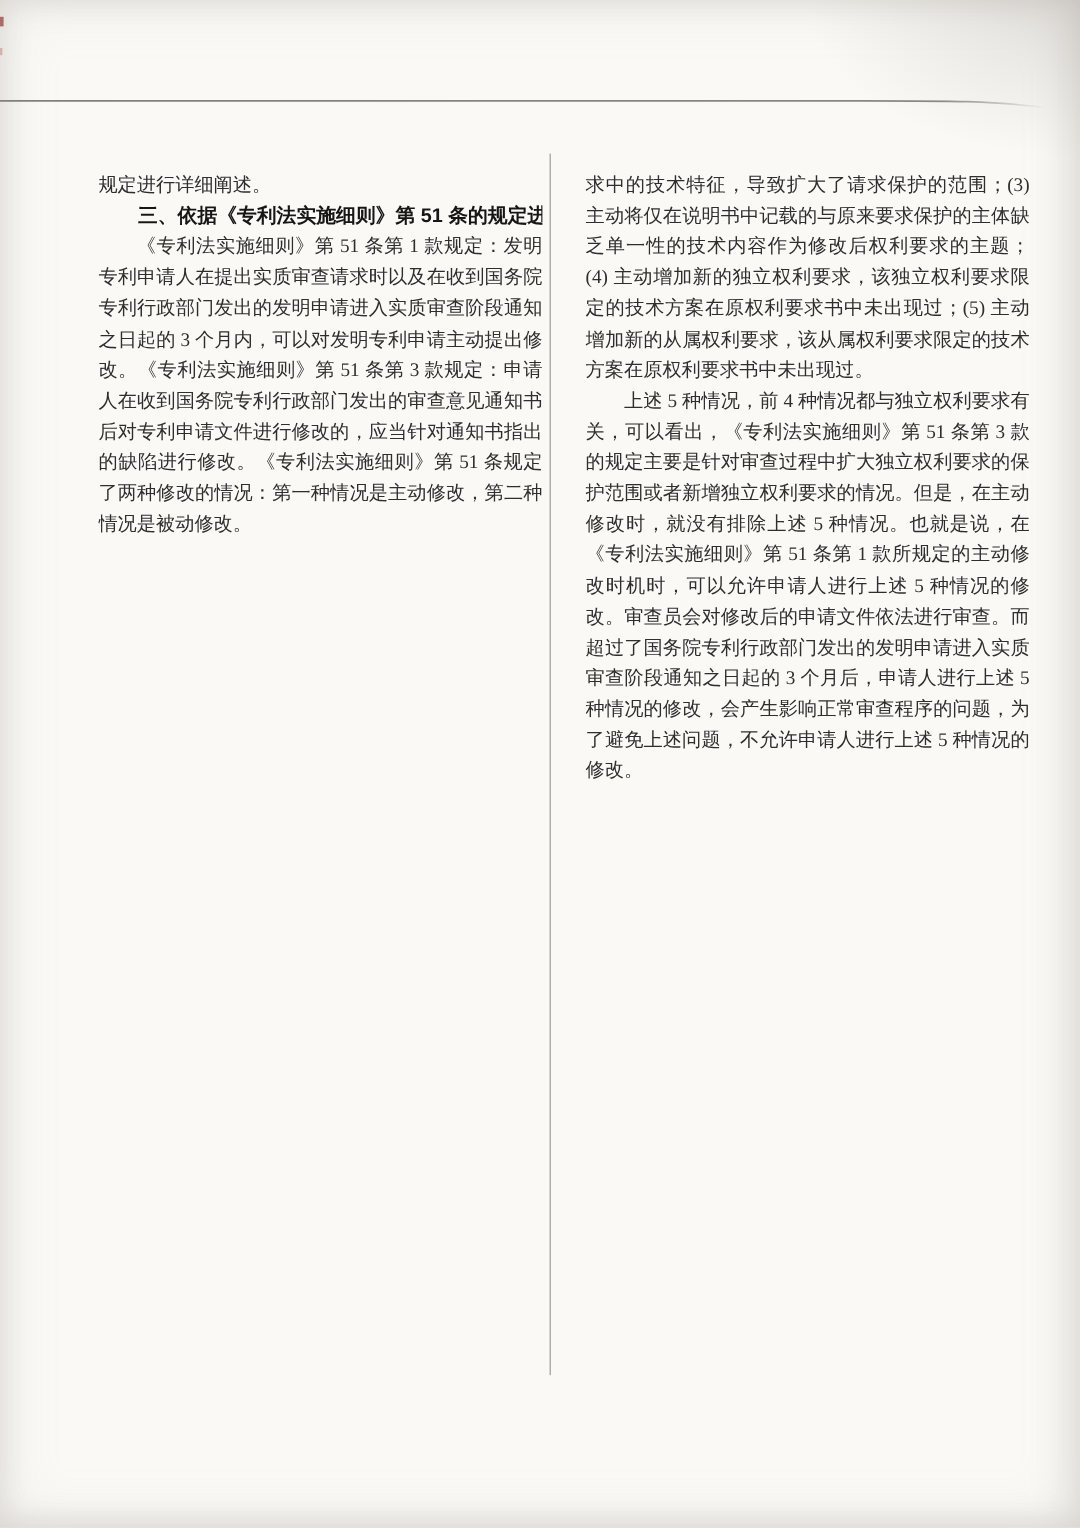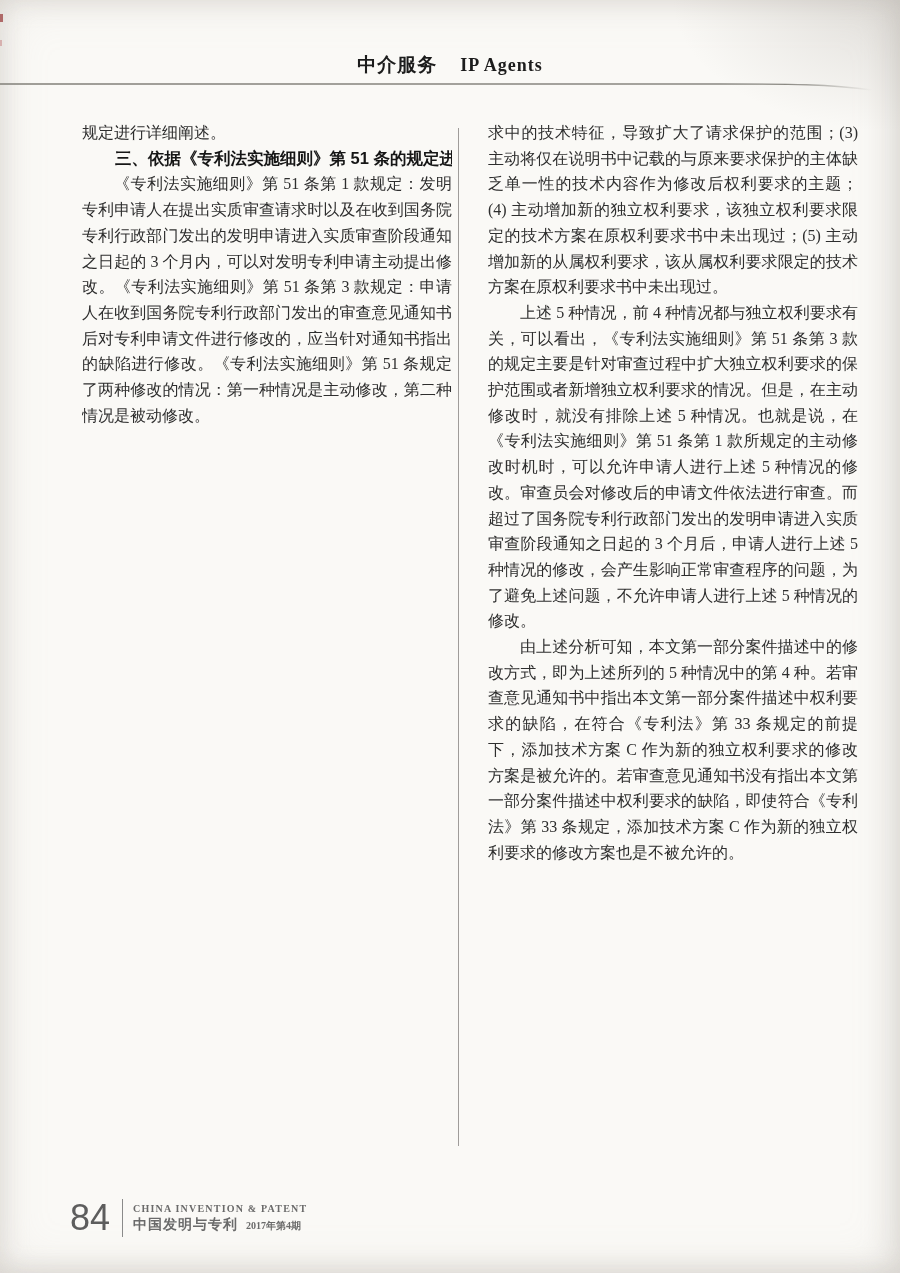--- a/index.html
+++ b/index.html
@@ -20,21 +20,21 @@
   
   .header-title{
     position:absolute;top:52px;left:0;width:900px;text-align:center;
     color:#1c1c1c;letter-spacing:1px;white-space:nowrap;
   }
   .header-title .cn{font-weight:bold;font-size:19px;font-family:"Liberation Sans","DejaVu Sans",sans-serif;}
   .header-title .en{font-weight:bold;font-size:18px;margin-left:18px;font-family:"Liberation Serif",serif;}
   .header-rule{position:absolute;top:70px;left:0;width:900px;height:30px;pointer-events:none;}
   
   .col{
-    position:absolute;top:120px;width:370px;height:1046px;overflow:hidden;
+    position:absolute;top:142px;width:370px;height:1046px;overflow:hidden;
     font-size:16px;line-height:25.7px;color:#2e2e2e;
     text-align:justify;
   }
   .col-left{left:82px;}
   .col-right{left:488px;}
   .col p{margin:0;text-indent:2em;}
   .col p.no-indent{text-indent:0;}
   .col-right p:first-child{text-indent:0;}
   .body-heading{
     font-weight:bold;color:#161616;font-size:16.5px;
@@ -66,24 +66,20 @@
 </style>
 </head>
 <body>
 
 <div class="page">
 
   <div class="corner-shade"></div>
   <div class="speck1"></div>
   <div class="speck2"></div>
 
-  <div class="header-title">
-    <span class="cn">中介服务</span>
-    <span class="en">IP Agents</span>
-  </div>
 
   <svg class="header-rule" width="900" height="30" viewBox="0 0 900 30">
     <defs>
       <linearGradient id="fadeLine" x1="0" y1="0" x2="1" y2="0">
         <stop offset="0" stop-color="#828079"></stop>
         <stop offset="0.9" stop-color="#8a8882"></stop>
         <stop offset="1" stop-color="#8a8882" stop-opacity="0"></stop>
       </linearGradient>
     </defs>
     <path d="M0,14 L720,14 C790,14 830,14 872,20" stroke="url(#fadeLine)" stroke-width="1.4" fill="none"></path>
@@ -95,28 +91,16 @@
     <div>
         <p>《专利法实施细则》第 51 条第 1 款规定：发明专利申请人在提出实质审查请求时以及在收到国务院专利行政部门发出的发明申请进入实质审查阶段通知之日起的 3 个月内，可以对发明专利申请主动提出修改。《专利法实施细则》第 51 条第 3 款规定：申请人在收到国务院专利行政部门发出的审查意见通知书后对专利申请文件进行修改的，应当针对通知书指出的缺陷进行修改。《专利法实施细则》第 51 条规定了两种修改的情况：第一种情况是主动修改，第二种情况是被动修改。</p>
       </div>
   </div>
 
   <div class="column-divider"></div>
 
   <div class="col col-right">
       <p>求中的技术特征，导致扩大了请求保护的范围；(3) 主动将仅在说明书中记载的与原来要求保护的主体缺乏单一性的技术内容作为修改后权利要求的主题；(4) 主动增加新的独立权利要求，该独立权利要求限定的技术方案在原权利要求书中未出现过；(5) 主动增加新的从属权利要求，该从属权利要求限定的技术方案在原权利要求书中未出现过。</p>
       <p>上述 5 种情况，前 4 种情况都与独立权利要求有关，可以看出，《专利法实施细则》第 51 条第 3 款的规定主要是针对审查过程中扩大独立权利要求的保护范围或者新增独立权利要求的情况。但是，在主动修改时，就没有排除上述 5 种情况。也就是说，在《专利法实施细则》第 51 条第 1 款所规定的主动修改时机时，可以允许申请人进行上述 5 种情况的修改。审查员会对修改后的申请文件依法进行审查。而超过了国务院专利行政部门发出的发明申请进入实质审查阶段通知之日起的 3 个月后，申请人进行上述 5 种情况的修改，会产生影响正常审查程序的问题，为了避免上述问题，不允许申请人进行上述 5 种情况的修改。</p>
-      <p>由上述分析可知，本文第一部分案件描述中的修改方式，即为上述所列的 5 种情况中的第 4 种。若审查意见通知书中指出本文第一部分案件描述中权利要求的缺陷，在符合《专利法》第 33 条规定的前提下，添加技术方案 C 作为新的独立权利要求的修改方案是被允许的。若审查意见通知书没有指出本文第一部分案件描述中权利要求的缺陷，即使符合《专利法》第 33 条规定，添加技术方案 C 作为新的独立权利要求的修改方案也是不被允许的。</p>
     </div>
 
-  <div class="footer">
-    <span class="pagenum">84</span>
-    <span class="bar"></span>
-    <span class="jblock">
-      <span class="jen">CHINA INVENTION &amp; PATENT</span>
-      <span class="jcnline">
-        <span class="jcn">中国发明与专利</span>
-        <span class="jissue">2017年第4期</span>
-      </span>
-    </span>
-  </div>
 
 </div>
 
 </body></html>

